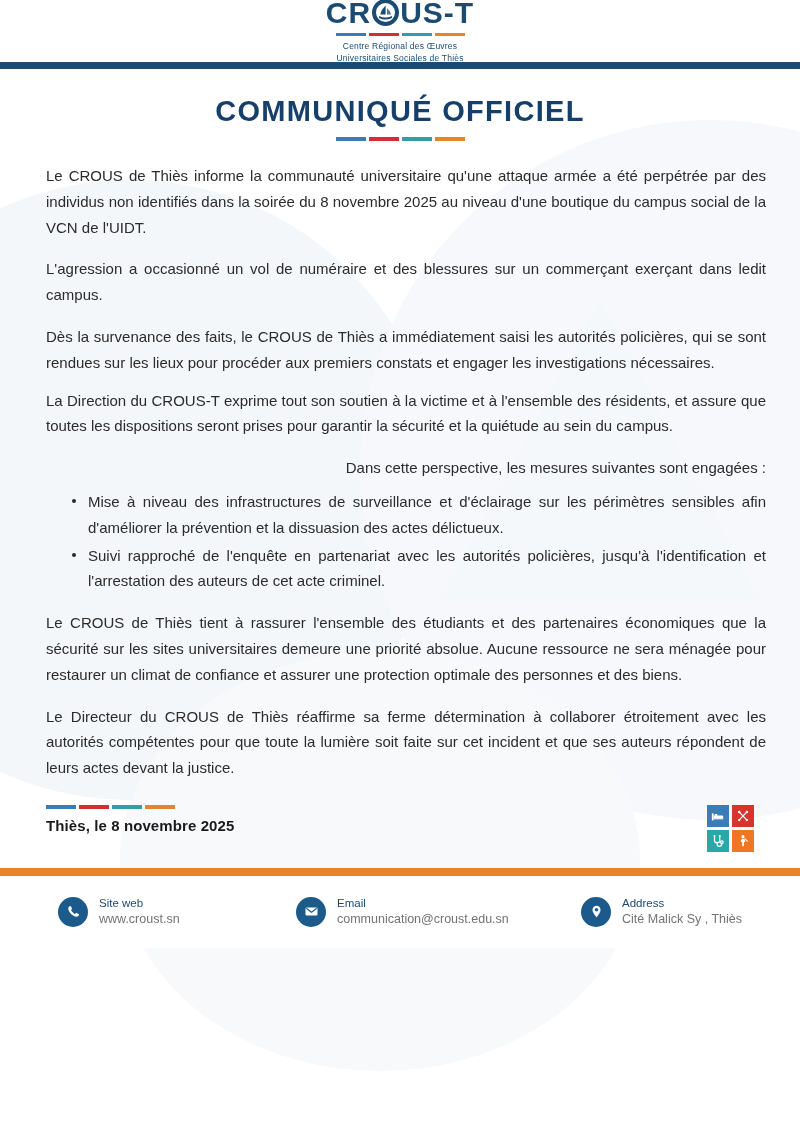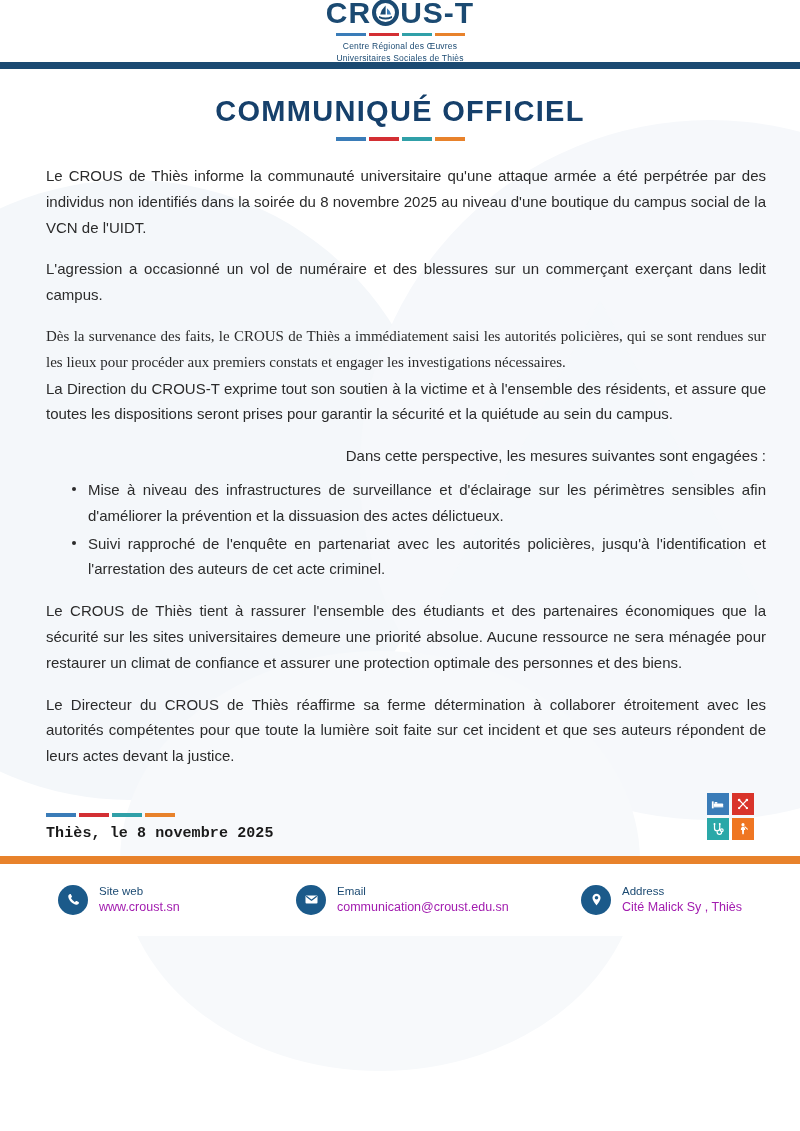--- a/index.html
+++ b/index.html
@@ -130,21 +130,21 @@
 
   
   .content {
     padding: 22px 34px 0 46px;
     font-size: 15px;
     line-height: 1.72;
     text-align: justify;
     color: #2b2b2b;
   }
   .content p { margin: 0 0 16px 0; }
-  .content p.tight { margin-bottom: 0; font-family: Liberation Serif, serif; }
+  .content p.tight { margin-bottom: 12px; }
   .content p.lead-in { margin-bottom: 8px; text-align: right; }
 
   ul.measures {
     margin: 0 0 16px 0;
     padding-left: 26px;
     list-style: none;
   }
   ul.measures li {
     position: relative;
     padding-left: 16px;
@@ -157,23 +157,22 @@
     left: 0; top: 10px;
     width: 4px; height: 4px;
     border-radius: 50%;
     background: #2b2b2b;
   }
 
   
   .sig-area {
     padding: 8px 46px 0 46px;
     display: flex;
-    align-items: flex-end;
+    align-items: flex-start;
     justify-content: space-between;
-    font-family: Liberation Mono, monospace;
   }
   .sig-left { }
   .sig-bars {
     display: flex;
     gap: 3px;
     margin-bottom: 8px;
   }
   .sig-bars span { width: 30px; height: 4px; display: block; }
   .sig-text {
     font-size: 15px;
@@ -228,21 +227,21 @@
     flex: none;
   }
   .flabel {
     font-size: 11.5px;
     font-weight: 400;
     color: #1b4a72;
     line-height: 1.35;
   }
   .fvalue {
     font-size: 12.5px;
-    color: #a21caf;
+    color: #737373;
     line-height: 1.35;
   }
 </style>
 </head>
 <body>
 
 <div class="watermark">
   <div class="wm-blob-1"></div>
   <div class="wm-blob-2"></div>
   <div class="wm-tri"></div>

